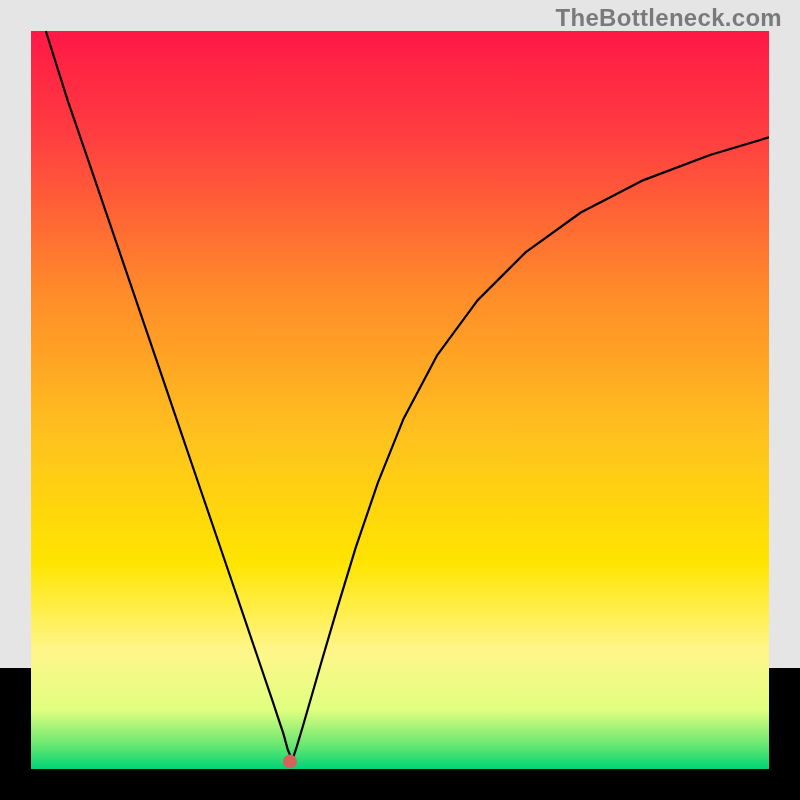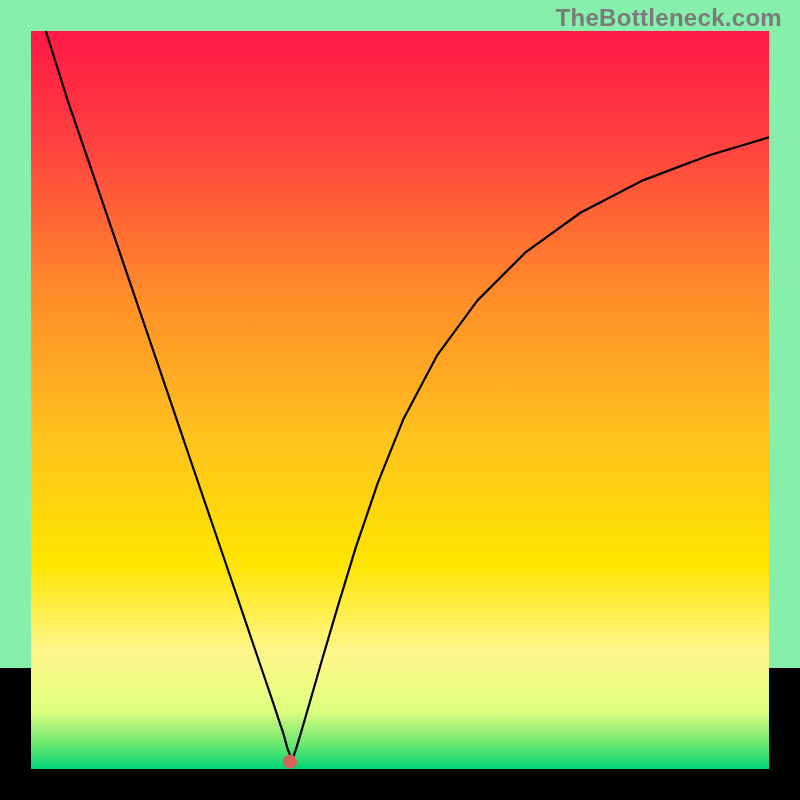--- a/index.html
+++ b/index.html
@@ -8,21 +8,21 @@
     width: 800px;
     height: 800px;
     background: #000;
     font-family: Arial, Helvetica, sans-serif;
     overflow: hidden;
   }
   .frame {
     position: relative;
     width: 800px;
     height: 668px;
-    background: #86efac;
+    background: #e5e5e5;
   }
   .watermark {
     position: absolute;
     top: 4px;
     right: 18px;
     color: #7a7a7a;
     font-size: 24px;
     font-weight: 600;
     letter-spacing: 0.3px;
     z-index: 5;

